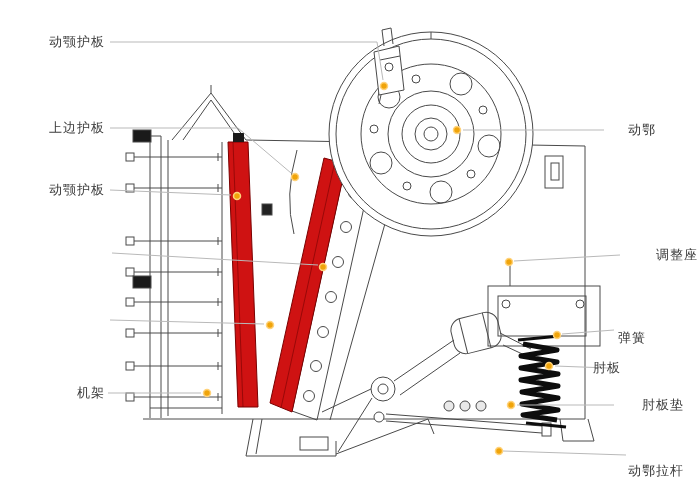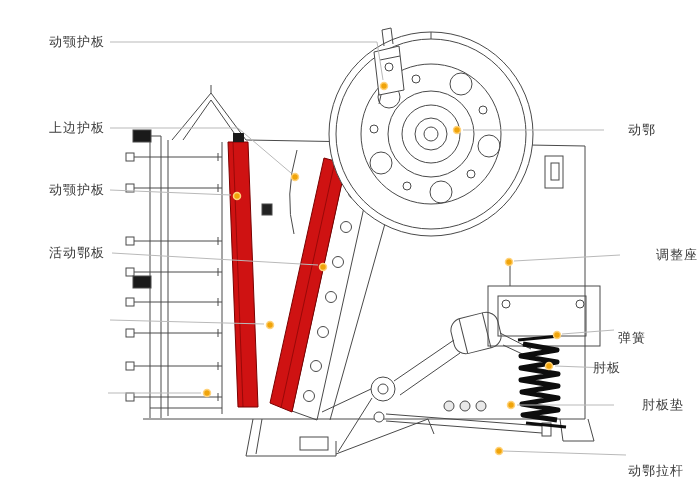--- a/index.html
+++ b/index.html
@@ -197,21 +197,21 @@
       <circle class="marker" cx="557" cy="335" r="3.5"></circle>
       <circle class="marker" cx="549" cy="366" r="3.5"></circle>
       <circle class="marker" cx="511" cy="405" r="3.5"></circle>
       <circle class="marker" cx="499" cy="451" r="3.5"></circle>
     </g>
   </svg>
 
   <div class="lbl l" style="left:25px;top:33px">动颚护板</div>
   <div class="lbl l" style="left:25px;top:119px">上边护板</div>
   <div class="lbl l" style="left:25px;top:181px">动颚护板</div>
-  <div class="lbl l" style="left:25px;top:244px">活动鄂板</div>
+  <div class="lbl l" style="left:25px;top:384px">机架</div>
 
   <div class="lbl" style="left:628px;top:121px">动鄂</div>
   <div class="lbl" style="left:656px;top:246px">调整座</div>
   <div class="lbl" style="left:618px;top:329px">弹簧</div>
   <div class="lbl" style="left:593px;top:359px">肘板</div>
   <div class="lbl" style="left:642px;top:396px">肘板垫</div>
   <div class="lbl" style="left:628px;top:462px">动鄂拉杆</div>
 
 </div>
 

